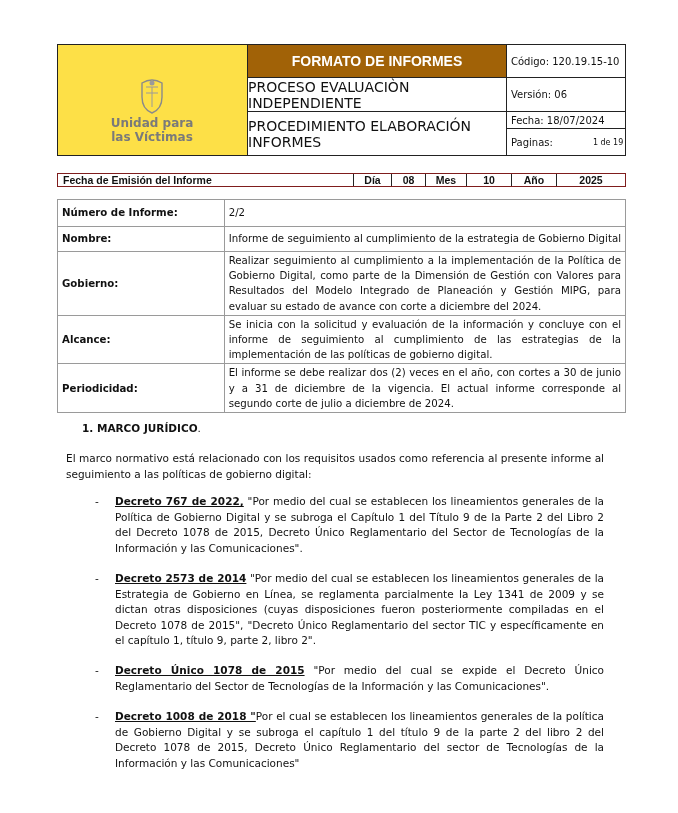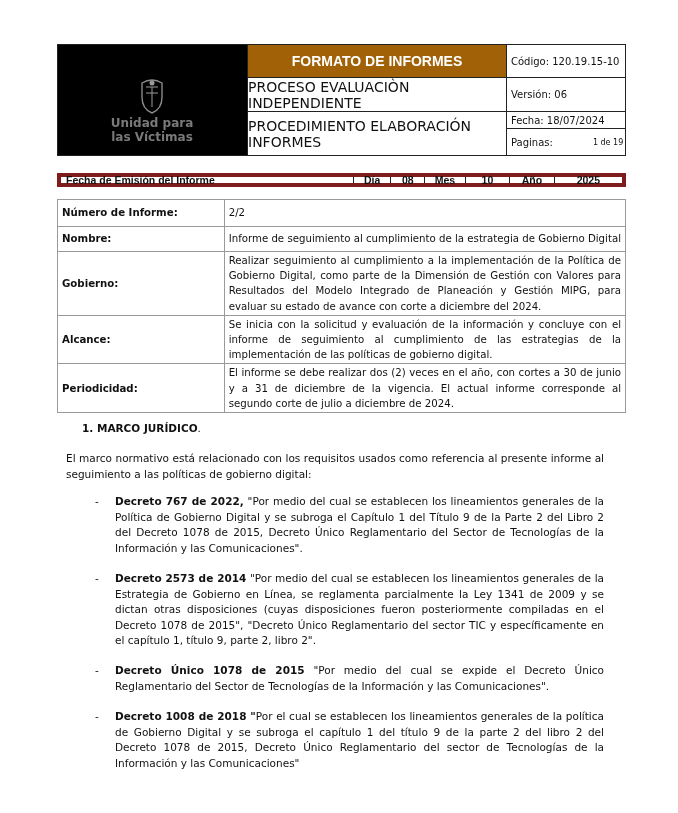--- a/index.html
+++ b/index.html
@@ -1,53 +1,53 @@
 <!DOCTYPE html>
 <html><head>
 <meta charset="utf-8">
 <style>
   html, body { margin:0; padding:0; background:#ffffff; }
   body { width:678px; height:813px; position:relative; font-family:"DejaVu Sans", sans-serif; color:#111; overflow:hidden; }
 
   
   .hdr { position:absolute; left:57px; top:44px; width:569px; height:112px; border:1px solid #222; box-sizing:border-box; }
-  .hdr .logo { position:absolute; left:0; top:0; width:190px; height:110px; background:#000000; border-right:1px solid #222; box-sizing:border-box; }
+  .hdr .logo { position:absolute; left:0; top:0; width:190px; height:110px; background:#fde047; border-right:1px solid #222; box-sizing:border-box; }
   .hdr .logo .crest { position:absolute; left:80px; top:34px; width:28px; height:36px; }
   .hdr .logo .txt { position:absolute; left:0; width:188px; top:71px; text-align:center; color:#7a7a7a; font-size:12px; line-height:14px; font-weight:bold; }
   .hdr .mid { position:absolute; left:190px; top:0; width:258px; height:110px; }
   .hdr .mid .cell { position:absolute; left:0; width:258px; box-sizing:border-box; border-bottom:1px solid #222; display:flex; align-items:center; justify-content:center; font-size:14px; }
   .hdr .title { top:0; height:33px; background:#a16207; color:#fff; font-family:"Liberation Sans", sans-serif; font-weight:bold; font-size:14px !important; }
   .hdr .proc { top:33px; height:34px; }
   .hdr .proced { top:67px; height:43px; border-bottom:none !important; }
   .hdr .right { position:absolute; left:448px; top:0; width:119px; height:110px; border-left:1px solid #222; box-sizing:border-box; }
   .hdr .right .cell { position:absolute; left:0; width:118px; box-sizing:border-box; border-bottom:1px solid #222; padding-left:4px; display:flex; align-items:center; font-size:10px; }
   .hdr .r1 { top:0; height:33px; }
   .hdr .r2 { top:33px; height:34px; }
   .hdr .r3 { top:67px; height:17px; }
   .hdr .r4 { top:84px; height:26px; border-bottom:none !important;gap:36px; }
   .small { font-size:8px; margin-left:4px; }
 
   
-  .emi { position:absolute; left:57px; top:173px; width:569px; height:14px; border:4px solid #7f1d1d; box-sizing:border-box; display:flex; font-family:"Liberation Sans", sans-serif; font-weight:bold; font-size:10.5px; }
+  .emi { position:absolute; left:57px; top:173px; width:569px; height:14px; border:1px solid #7f1d1d; box-sizing:border-box; display:flex; font-family:"Liberation Sans", sans-serif; font-weight:bold; font-size:10.5px; }
   .emi div { border-right:1px solid #222; box-sizing:border-box; display:flex; align-items:center; justify-content:center; height:100%; }
   .emi div:last-child { border-right:none; }
 
   
   .info { position:absolute; left:57px; top:199px; width:569px; border-collapse:collapse; font-size:10.2px; }
   .info td { border:1px solid #9a9a9a; padding:1px 4px; vertical-align:middle; line-height:15.2px; }
   .info td.lbl { width:170px; font-weight:bold; }
   .info td.val { text-align:justify; }
 
   
   .sec { position:absolute; left:82px; top:422px; font-size:10.5px; font-weight:bold; }
   .para { position:absolute; left:66px; top:450px; width:538px; font-size:10.5px; line-height:16px; text-align:justify; }
   .bullet { position:absolute; left:95px; width:510px; font-size:10.5px; line-height:15.5px; }
   .bullet .dash { position:absolute; left:0; top:0; }
   .bullet .btxt { position:absolute; left:20px; width:489px; text-align:justify; }
-  .bullet b { font-weight:bold; }
+  .bullet b { font-weight:bold;text-decoration:underline; }
 </style>
 </head>
 <body>
 
 <div class="hdr">
   <div class="logo">
     <svg class="crest" viewBox="0 0 28 36">
       <path d="M4 4 Q14 -2 24 4 L24 18 Q24 30 14 34 Q4 30 4 18 Z" fill="none" stroke="#8a8a8a" stroke-width="1.4"></path>
       <path d="M8 8 L20 8 M8 14 L20 14 M14 8 L14 28" stroke="#9a9a9a" stroke-width="1"></path>
       <circle cx="14" cy="4" r="2.5" fill="#9a9a9a"></circle>

